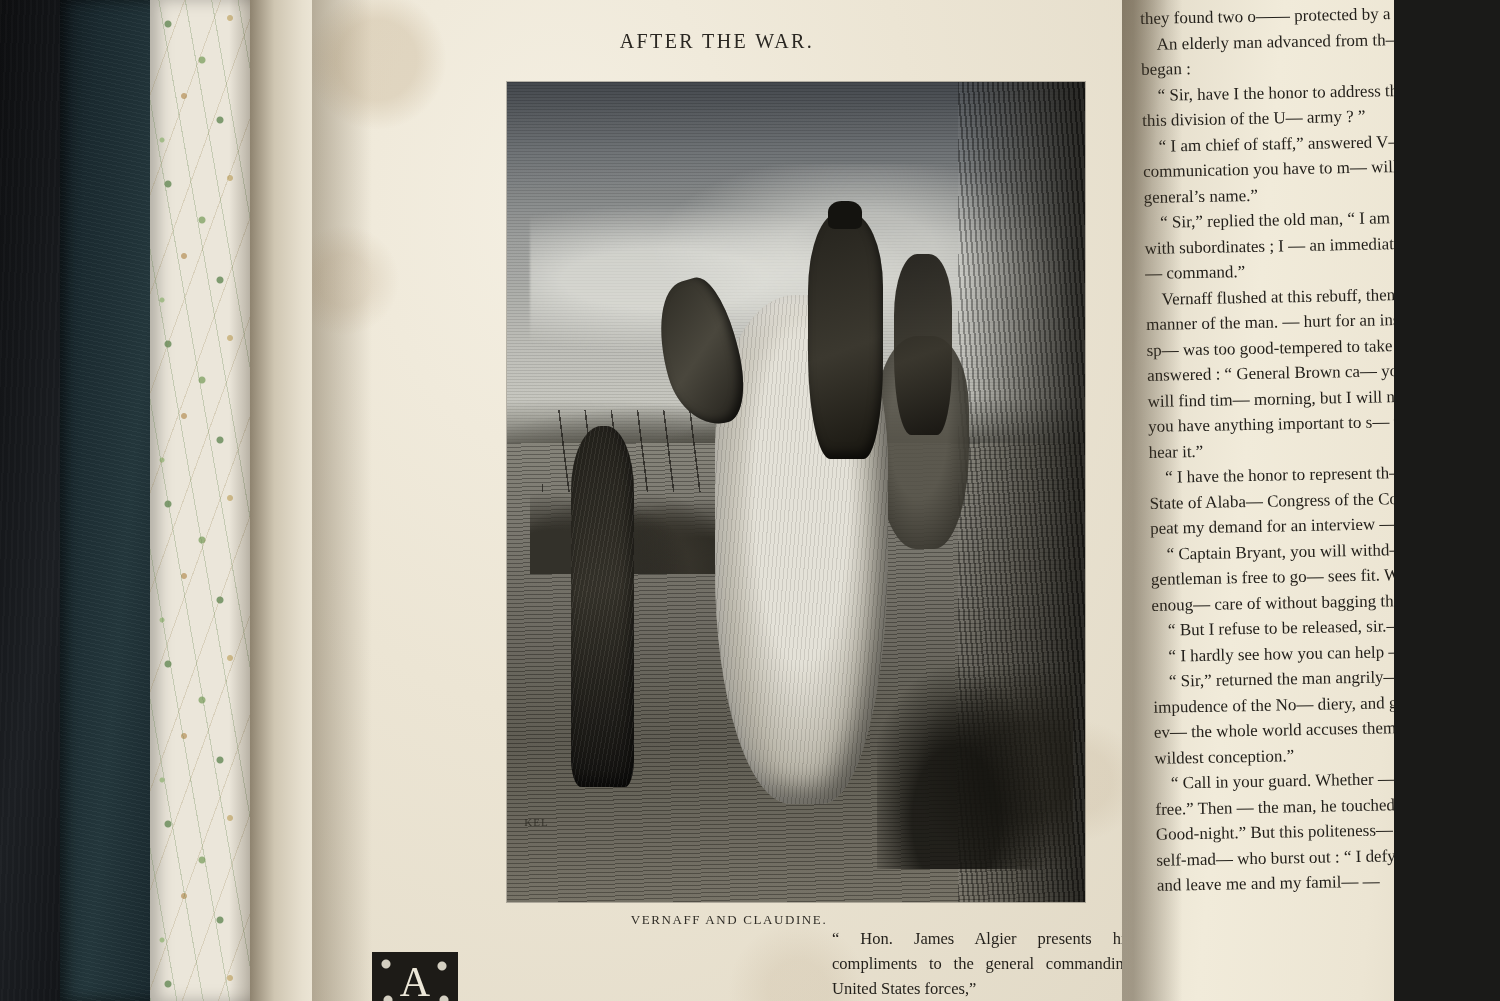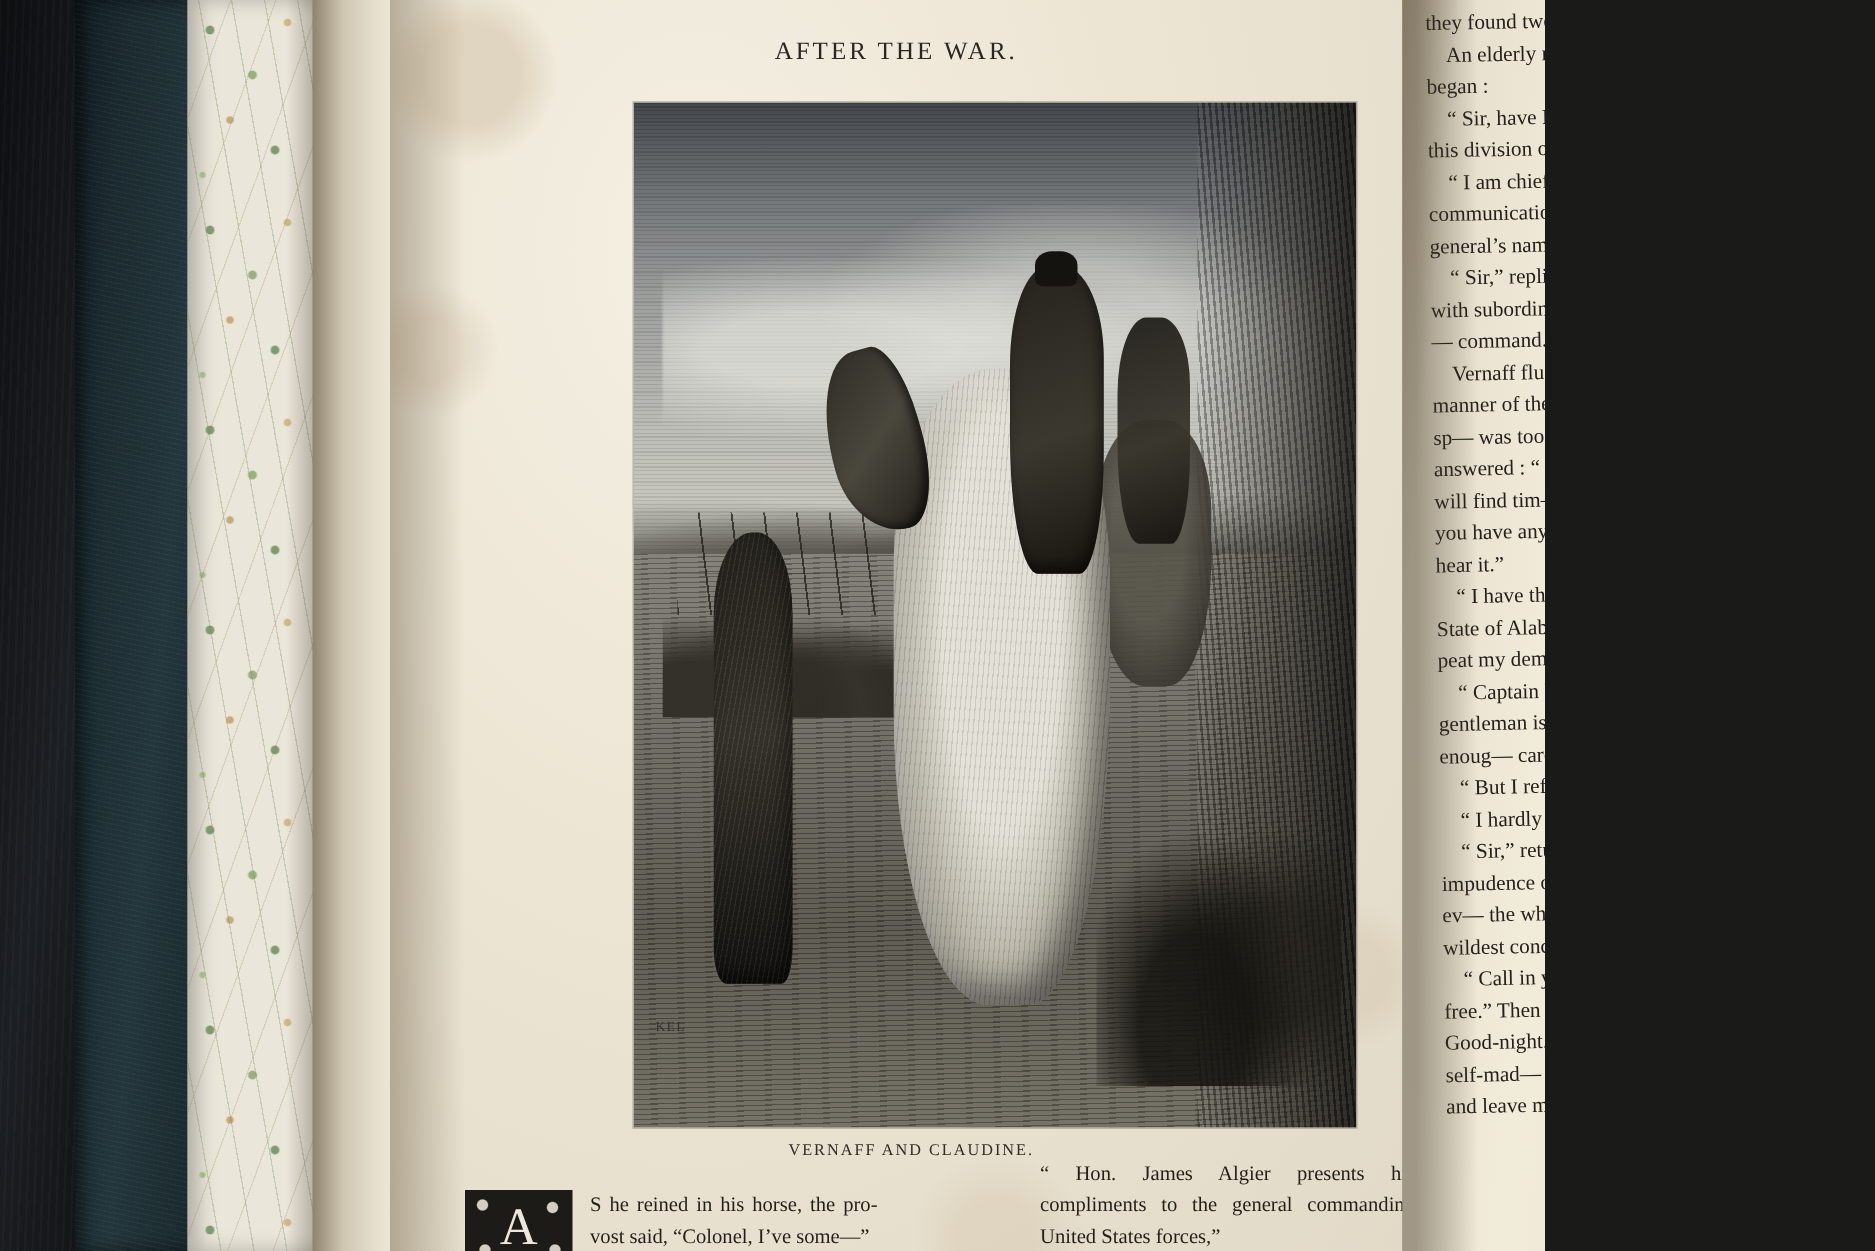--- a/index.html
+++ b/index.html
@@ -2,21 +2,21 @@
 <html><head>
 <meta charset="utf-8">
 <style>
   html, body {
     margin: 0;
     padding: 0;
     background: #1a1a18;
   }
   #page {
     position: relative;
-    width: 1236px;
+    width: 1394px;
     height: 1001px;
     overflow: hidden;
     background: #141414;
     font-family: "Liberation Serif", serif;
   }
 
   
   .cloth-left {
     position: absolute;
     left: 0; top: 0;
@@ -416,21 +416,20 @@
       <div class="signature">KEL</div>
       <div class="signature-right">J.H.S.</div>
     </div>
 
     <div class="plate-caption">VERNAFF AND CLAUDINE.</div>
 
     <div class="drop-cap-block">
       <span>A</span>
     </div>
 
-    <div class="col-left-text">S he reined in his horse, the pro-vost said, “Colonel, I’ve some—”</div>
     <div class="col-right-text">“ Hon. James Algier presents his compliments to the general commanding United States forces,”</div>
   </div>
 
   <div class="page-right">
     <div class="body">
         <p class="noindent">they found two o—— protected by a detail from the ——</p>
         <p>An elderly man advanced from th— and in a stilted way began :</p>
         <p>“ Sir, have I the honor to address th— eral commanding this division of the U— army ? ”</p>
         <p>“ I am chief of staff,” answered V— “ Any communication you have to m— will receive in the general’s name.”</p>
         <p>“ Sir,” replied the old man, “ I am no— uated to dealing with subordinates ; I — an immediate interview with the o— command.”</p>

